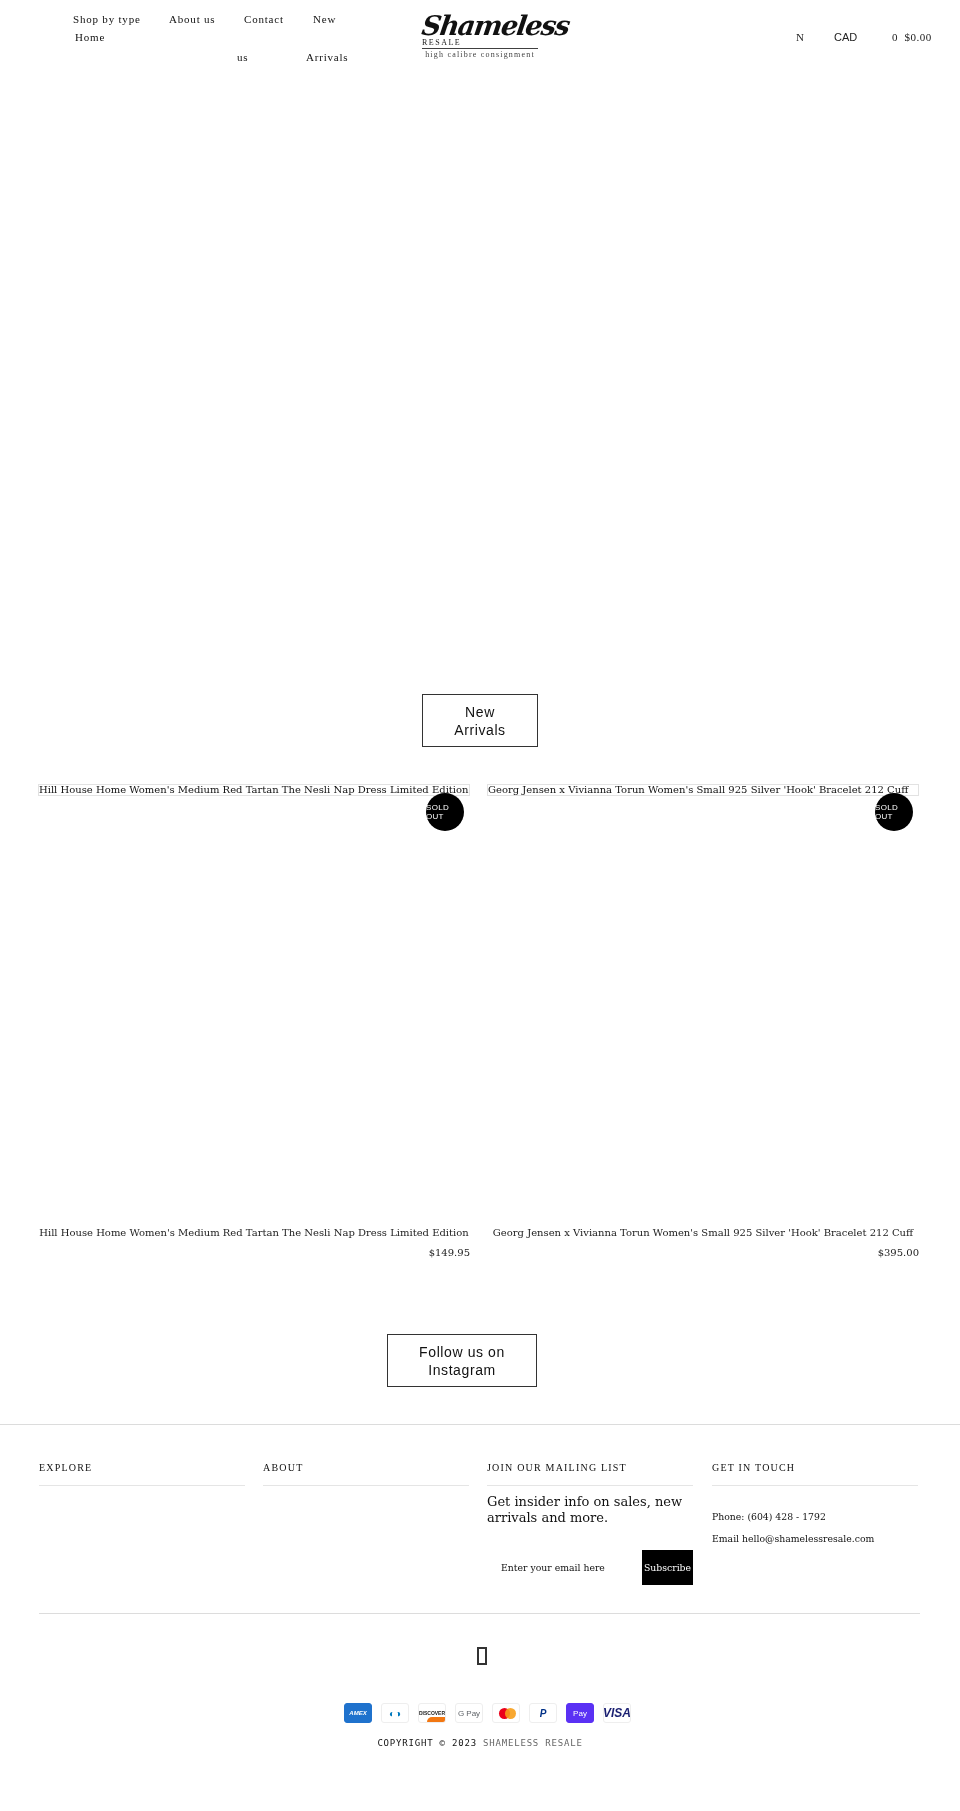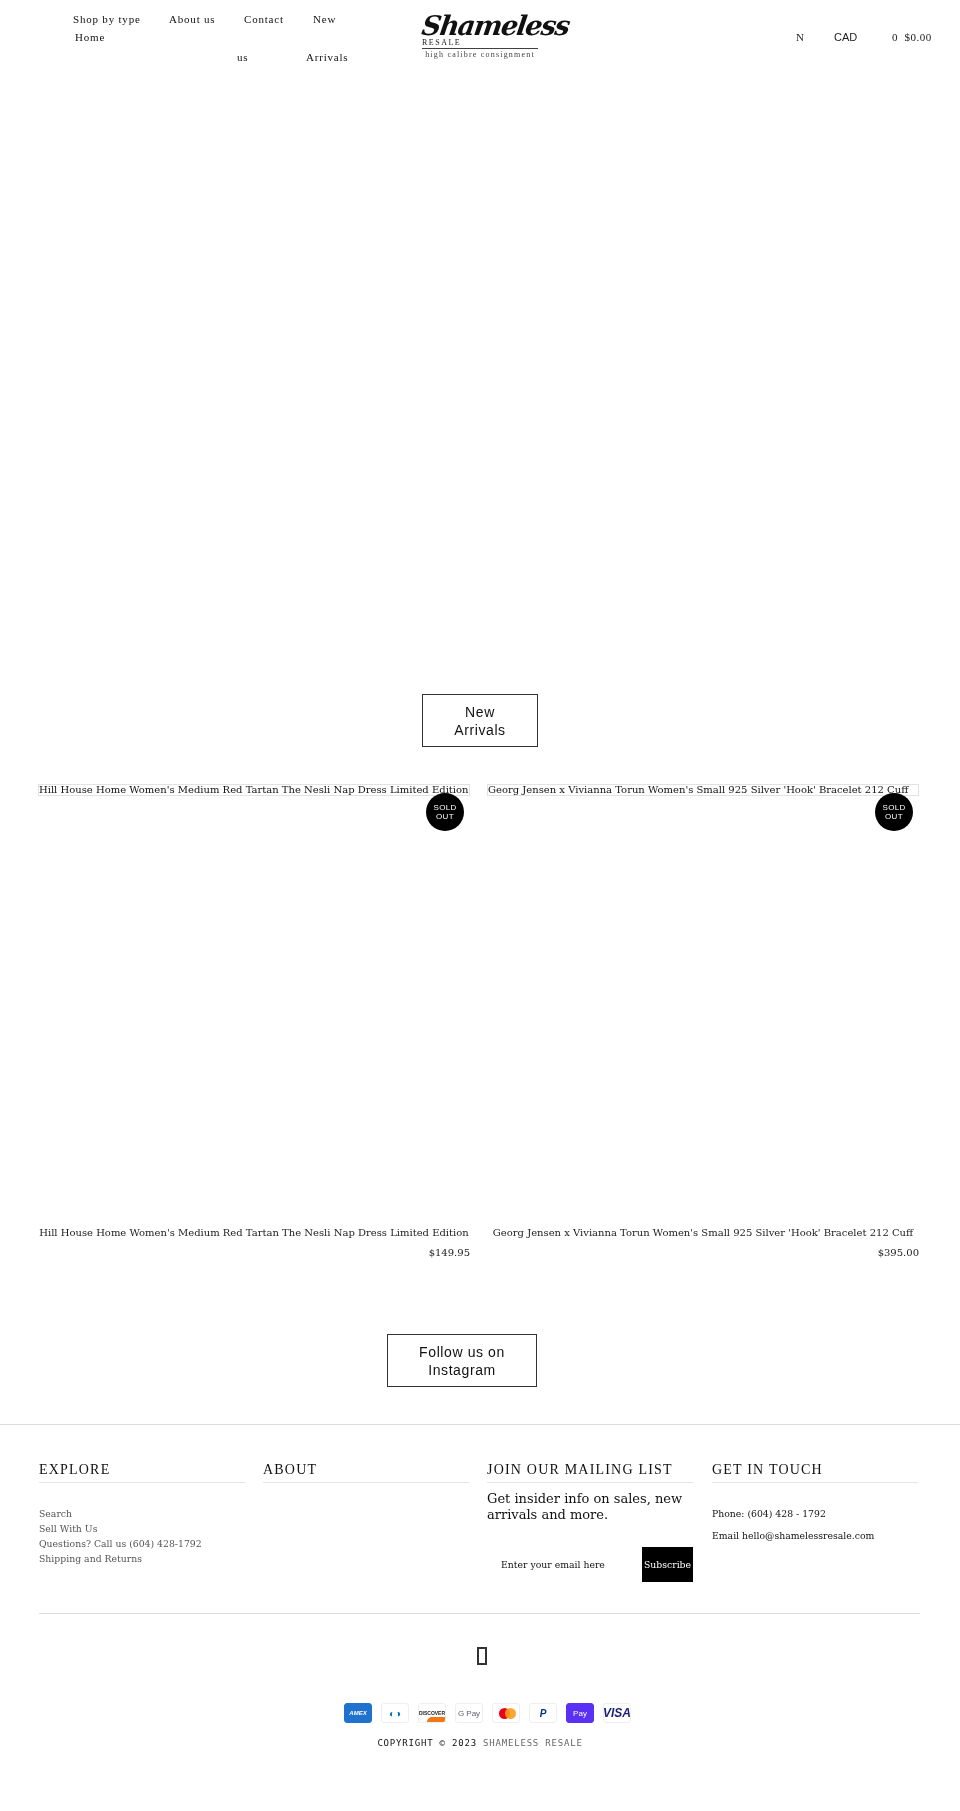--- a/index.html
+++ b/index.html
@@ -121,21 +121,21 @@
       position: absolute;
       top: 8px;
       width: 38px; height: 38px;
       border-radius: 50%;
       background: #000;
       color: #fff;
       font-family: "Liberation Sans", sans-serif;
       font-size: 8px;
       line-height: 9px;
       text-align: center;
-      display: flex; align-items: center; justify-content: center;
+      display: flex; align-items: flex-start; justify-content: center;
       flex-direction: column;
       letter-spacing: 0.3px;
     }
     .product-1 .sold-badge { left: 387px; }
     .product-2 .sold-badge { left: 387px; }
     .product-title {
       position: absolute; left: 0; top: 443px; width: 432px;
       text-align: center;
       font-family: "DejaVu Serif", serif;
       font-size: 10px;
@@ -154,24 +154,24 @@
     .footer-top-line {
       position: absolute; left: 0; top: 1424px; width: 960px; height: 1px; background: #dcdcdc;
     }
     .fcol { position: absolute; top: 1462px; width: 206px; }
     .fcol-1 { left: 39px; }
     .fcol-2 { left: 263px; }
     .fcol-3 { left: 487px; }
     .fcol-4 { left: 712px; }
     .fcol-title {
       font-family: "Liberation Serif", serif;
-      font-size: 14px;
+      font-size: 10px;
       letter-spacing: 1.2px;
       color: #111;
-      padding-bottom: 4px;
+      padding-bottom: 12px;
       border-bottom: 1px solid #e5e5e5;
       margin-bottom: 8px;
     }
     .fcol-links { margin-top: 23px; }
     .fcol-link {
       display: block;
       font-family: "DejaVu Serif", serif;
       font-size: 9.3px;
       line-height: 15px;
       color: #555;
@@ -322,26 +322,20 @@
   <span>
     <span>Follow us on</span><br>
     <span>Instagram</span>
   </span>
 </a>
 
 <div class="footer-top-line"></div>
 
 <div class="fcol fcol-1">
   <div class="fcol-title">EXPLORE</div>
-  <div class="fcol-links">
-    <a class="fcol-link">Search</a>
-    <a class="fcol-link">Sell With Us</a>
-    <a class="fcol-link">Questions? Call us (604) 428-1792</a>
-    <a class="fcol-link">Shipping and Returns</a>
-  </div>
 </div>
 
 <div class="fcol fcol-2">
   <div class="fcol-title">ABOUT</div>
 </div>
 
 <div class="fcol fcol-3">
   <div class="fcol-title">JOIN OUR MAILING LIST</div>
   <div class="mail-text">Get insider info on sales, new arrivals and more.</div>
   <form class="mail-form">

